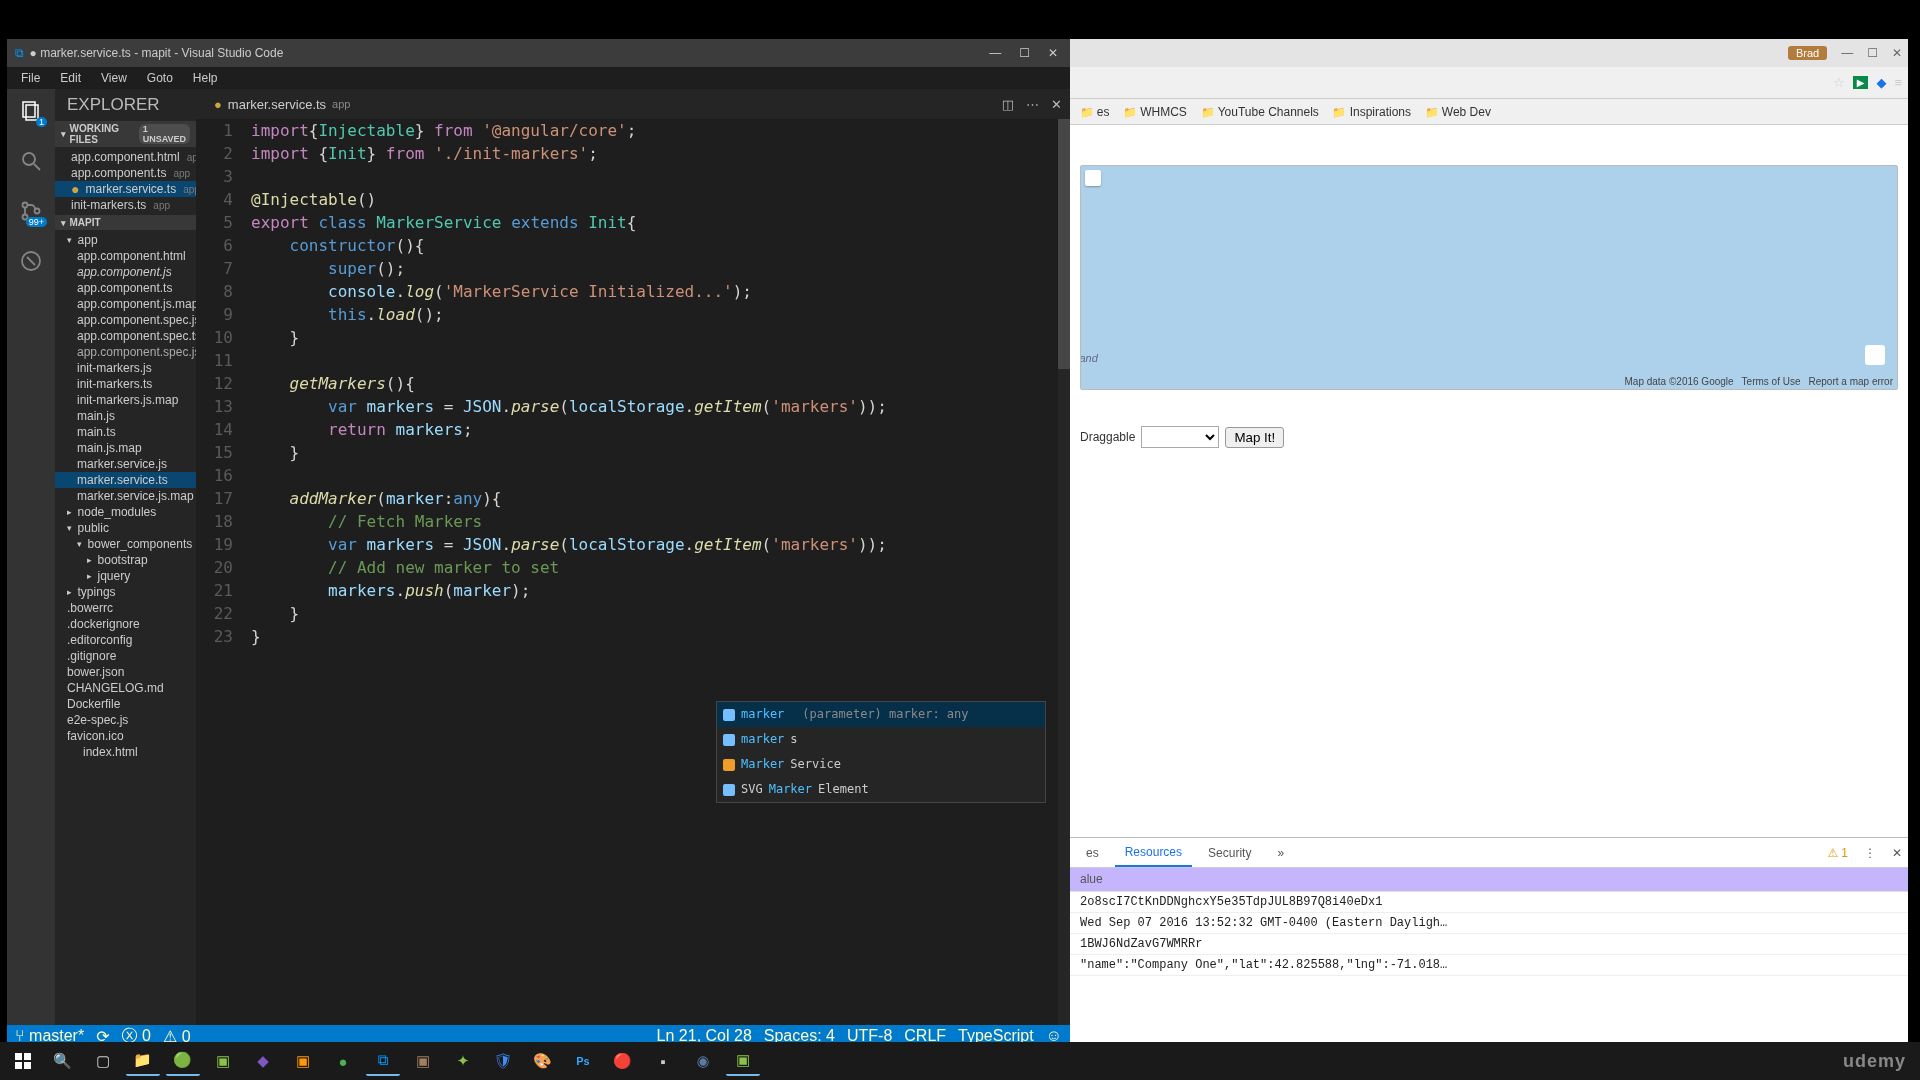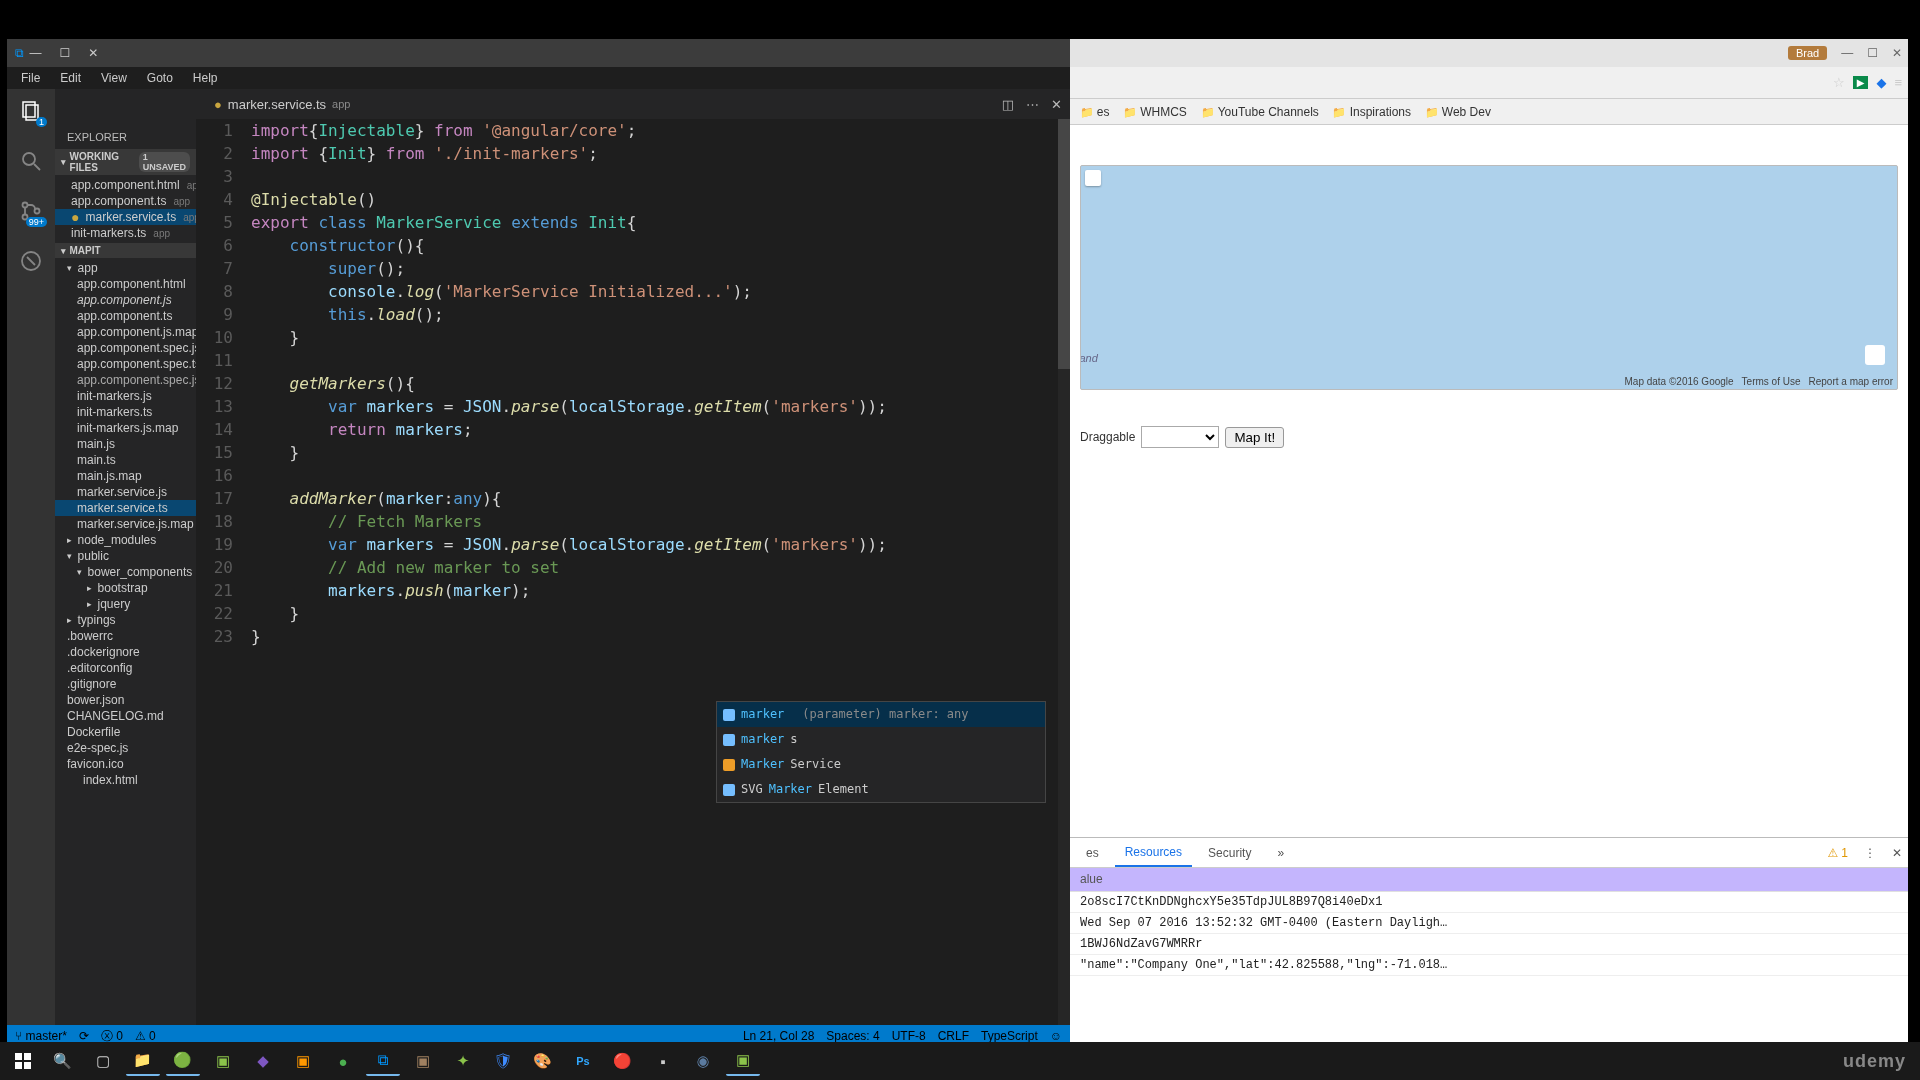--- a/index.html
+++ b/index.html
@@ -12,21 +12,21 @@
 .titlebar .winctrl { display: flex; gap: 18px; margin-right: 4px; }
 .titlebar .winctrl span { cursor: default; }
 .menubar { height: 22px; background: #1e1e1e; display: flex; align-items: center; padding: 0 6px; gap: 4px; color: #ccc; font-size: 12px; border-bottom: 1px solid #1e1e1e; }
 .menubar span { padding: 2px 8px; }
 .body { flex: 1; display: flex; min-height: 0; }
 .activitybar { width: 48px; background: #333; display: flex; flex-direction: column; align-items: center; padding-top: 8px; gap: 22px; }
 .activitybar .aicon { width: 28px; height: 28px; display: flex; align-items: center; justify-content: center; color: #858585; position: relative; }
 .activitybar .aicon.active { color: #fff; }
 .activitybar .badge { position: absolute; bottom: -2px; right: -2px; background: #007acc; color: #fff; font-size: 9px; border-radius: 8px; padding: 0 3px; }
 .sidebar { width: 141px; background: #252526; display: flex; flex-direction: column; font-size: 12px; color: #ccc; overflow: hidden; }
-.sidebar .panelhdr { padding: 6px 12px; font-size: 11px; text-transform: uppercase; color: #bbb; margin-top: 36px; }
+.sidebar .panelhdr { padding: 6px 12px; font-size: 17px; text-transform: uppercase; color: #bbb; }
 .sidebar .sect { background: #383838; padding: 2px 6px; font-size: 10px; font-weight: bold; color: #ccc; display: flex; align-items: center; gap: 4px; }
 .sidebar .sect .chev { font-size: 9px; }
 .sidebar .pill { background: #4d4d4d; padding: 0 4px; font-size: 9px; border-radius: 6px; margin-left: auto; }
 .tree { padding: 2px 0; }
 .tree .item { padding: 1px 4px 1px 16px; white-space: nowrap; display: flex; align-items: center; gap: 4px; }
 .tree .item.sel { background: #094771; }
 .tree .item.dim { color: #aaa; }
 .tree .folder::before { content: "▸"; font-size: 9px; margin-right: 2px; }
 .tree .folder.open::before { content: "▾"; }
 .tree .ext { color: #7a7a7a; font-size: 10px; margin-left: 3px; }
@@ -52,21 +52,21 @@
 .tk-this { color: #569cd6; }
 .tk-dec { color: #dcdcaa; }
 .intellisense { position: absolute; left: 520px; top: 582px; width: 330px; background: #252526; border: 1px solid #454545; font-family: Consolas, monospace; font-size: 12px; }
 .intellisense .row { padding: 1px 6px; display: flex; align-items: center; gap: 6px; }
 .intellisense .row.sel { background: #062f4a; }
 .intellisense .signature { color: #8a8a8a; margin-left: 6px; }
 .intellisense .hl { color: #4fc1ff; }
 .intellisense .rest { color: #ccc; }
 .intellisense .ico { width: 12px; height: 12px; display: inline-block; background: #75beff; border-radius: 2px; }
 .intellisense .ico.c { background: #ee9d28; }
-.statusbar { height: 22px; background: #007acc; color: #000000; display: flex; align-items: center; padding: 0 8px; font-size: 12px; gap: 12px; }
+.statusbar { height: 22px; background: #007acc; color: #fef9c3; display: flex; align-items: center; padding: 0 8px; font-size: 16px; gap: 12px; }
 .statusbar .sp { flex: 1; }
 .browser { flex: 1; background: #f6f6f6; display: flex; flex-direction: column; position: relative; }
 .browser .bbar { height: 28px; background: #e4e4e4; display: flex; align-items: center; justify-content: flex-end; padding: 0 6px; gap: 14px; color: #666; font-size: 12px; }
 .browser .userbadge { background: #b37b3c; color: #fff; padding: 1px 8px; border-radius: 3px; font-size: 11px; margin-left: 28px; }
 .browser .toolbar { height: 32px; background: #f0f0f0; border-bottom: 1px solid #ccc; display: flex; align-items: center; padding: 0 6px; gap: 8px; }
 .browser .bookmarks { height: 26px; background: #f0f0f0; display: flex; align-items: center; padding: 0 10px; gap: 14px; font-size: 12px; color: #333; border-bottom: 1px solid #ccc; }
 .browser .bookmarks .bm::before { content: "📁 "; font-size: 11px; }
 .browser .page { flex: 1; background: #fff; padding: 40px 0 0 0; position: relative; }
 .map { margin: 0 10px; height: 225px; background: #aed1eb; border: 1px solid #bbb; position: relative; overflow: hidden; border-radius: 2px; }
 .map .mapcorner { position: absolute; top: 4px; left: 4px; width: 16px; height: 16px; background: #fff; border-radius: 2px; box-shadow: 0 1px 2px rgba(0,0,0,0.3); }
@@ -92,20 +92,21 @@
 svg { display: block; }
 </style>
 </head>
 <body>
 
 <div class="screen">
 
   <div class="vscode">
     <div class="titlebar">
       <span class="icon">⧉</span>
+      <span class="ttl">● marker.service.ts - mapit - Visual Studio Code</span>
       <div class="winctrl">
         <span>—</span>
         <span>☐</span>
         <span>✕</span>
       </div>
     </div>
     <div class="menubar" id="menubar">
         <span>File</span>
         <span>Edit</span>
         <span>View</span>

